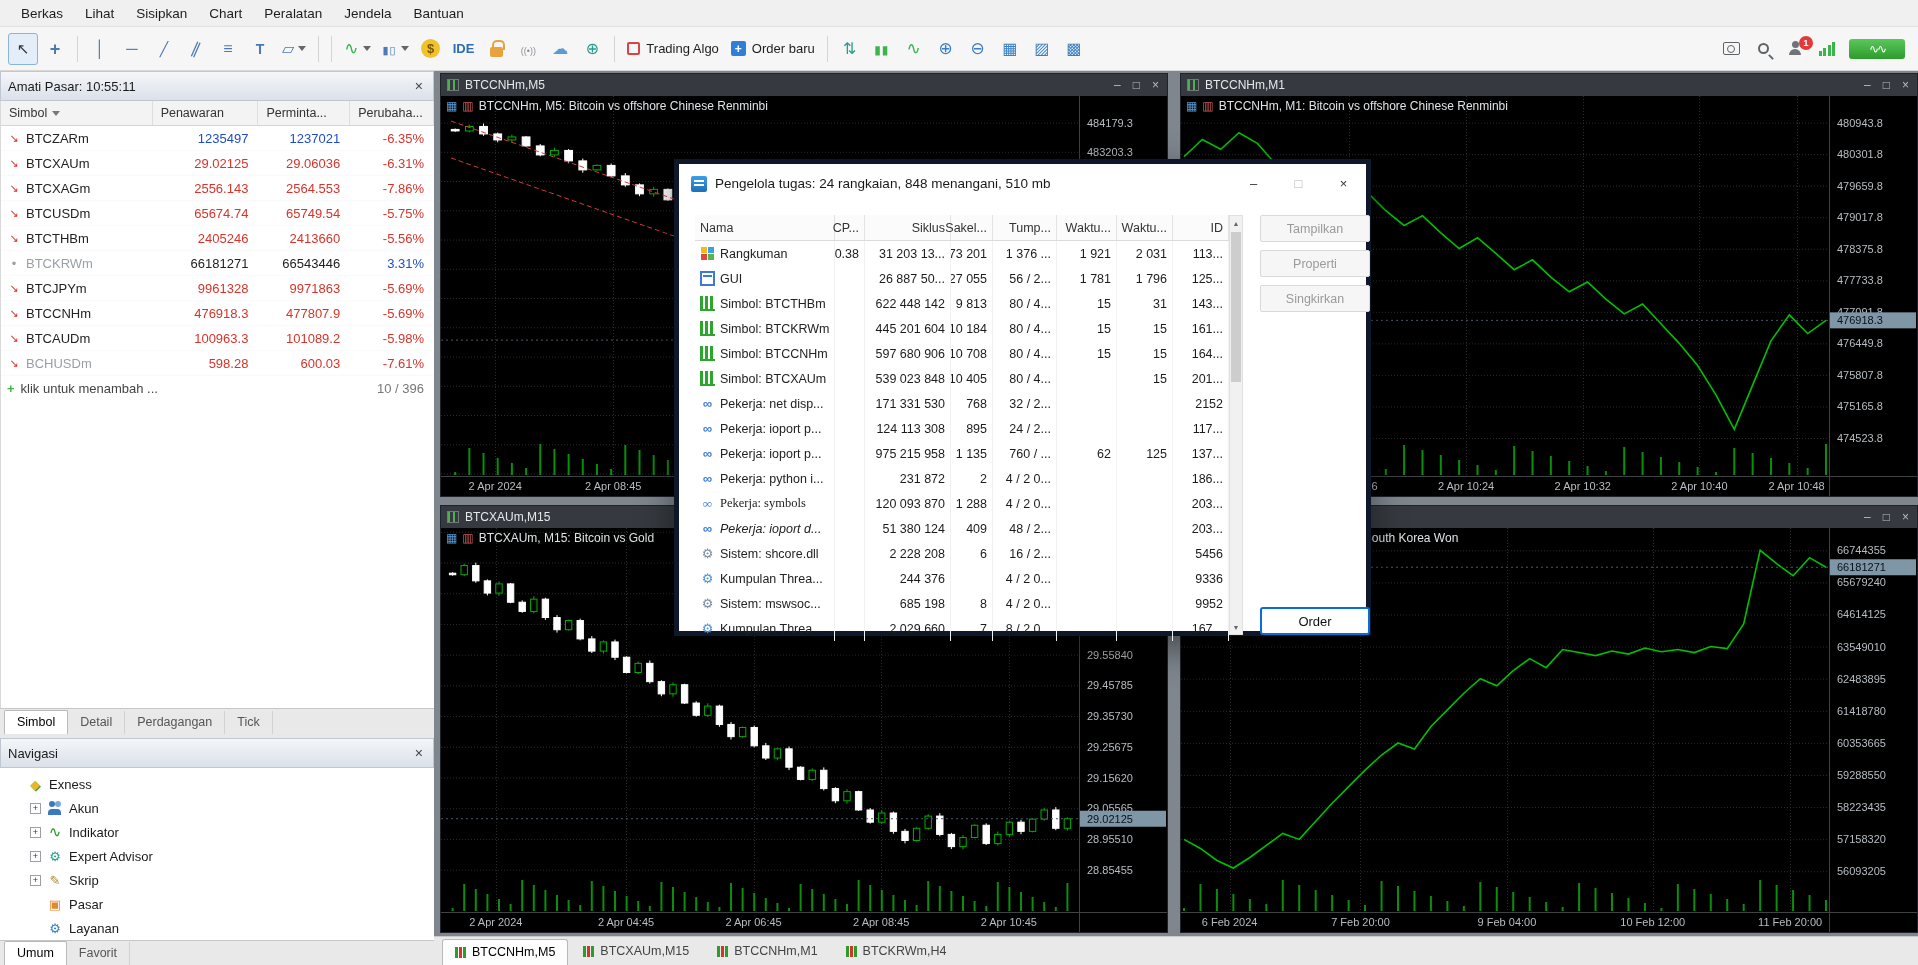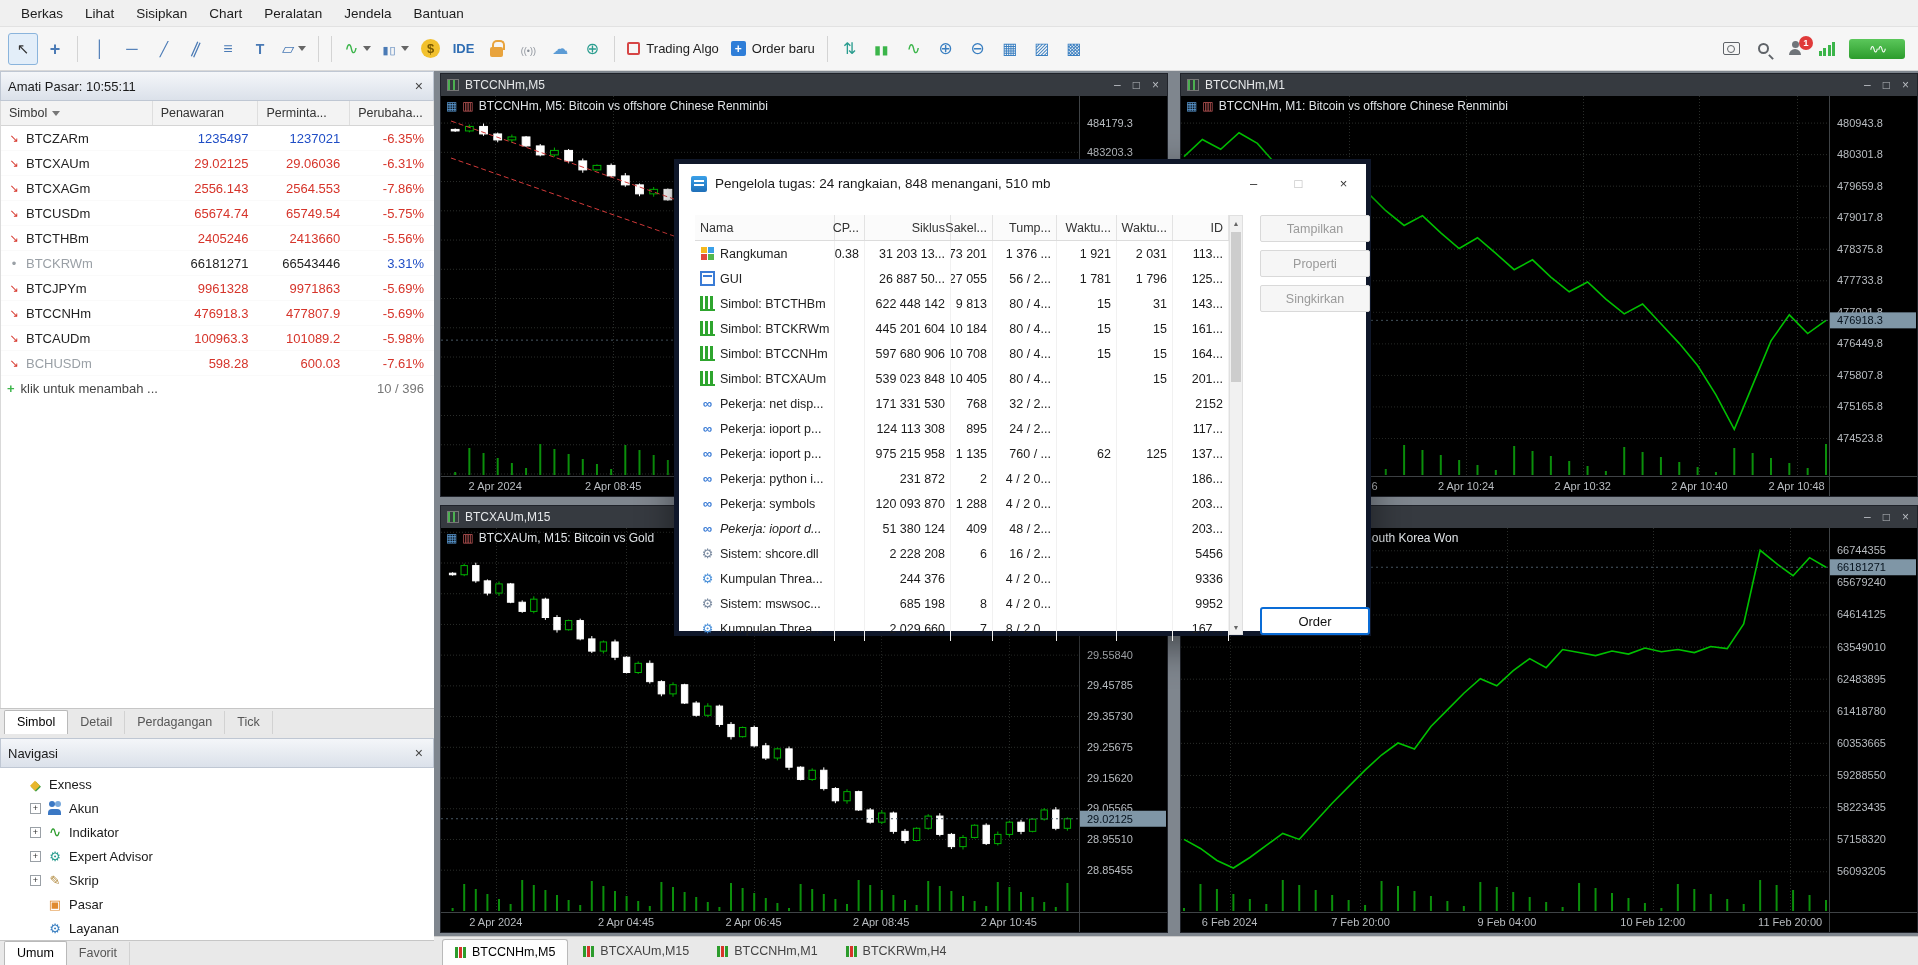--- a/index.html
+++ b/index.html
@@ -1226,21 +1226,21 @@
           </div>
           <div class="tm-cell num" style="width: 30px;"></div>
           <div class="tm-cell num" style="width: 86px;">231 872</div>
           <div class="tm-cell num" style="width: 42px;">2</div>
           <div class="tm-cell num" style="width: 64px;">4 / 2 0...</div>
           <div class="tm-cell num" style="width: 60px;"></div>
           <div class="tm-cell num" style="width: 56px;"></div>
           <div class="tm-cell num" style="width: 56px;">186...</div>
         </div>
         <div class="tm-row">
-          <div class="tm-cell tm-name" style="width: 140px;">
+          <div class="tm-cell tm-name" style="width: 140px; font-family: Liberation Serif, serif;">
             <span class="tmi tmi-worker"></span>
             <span>Pekerja: symbols</span>
           </div>
           <div class="tm-cell num" style="width: 30px;"></div>
           <div class="tm-cell num" style="width: 86px;">120 093 870</div>
           <div class="tm-cell num" style="width: 42px;">1 288</div>
           <div class="tm-cell num" style="width: 64px;">4 / 2 0...</div>
           <div class="tm-cell num" style="width: 60px;"></div>
           <div class="tm-cell num" style="width: 56px;"></div>
           <div class="tm-cell num" style="width: 56px;">203...</div>

